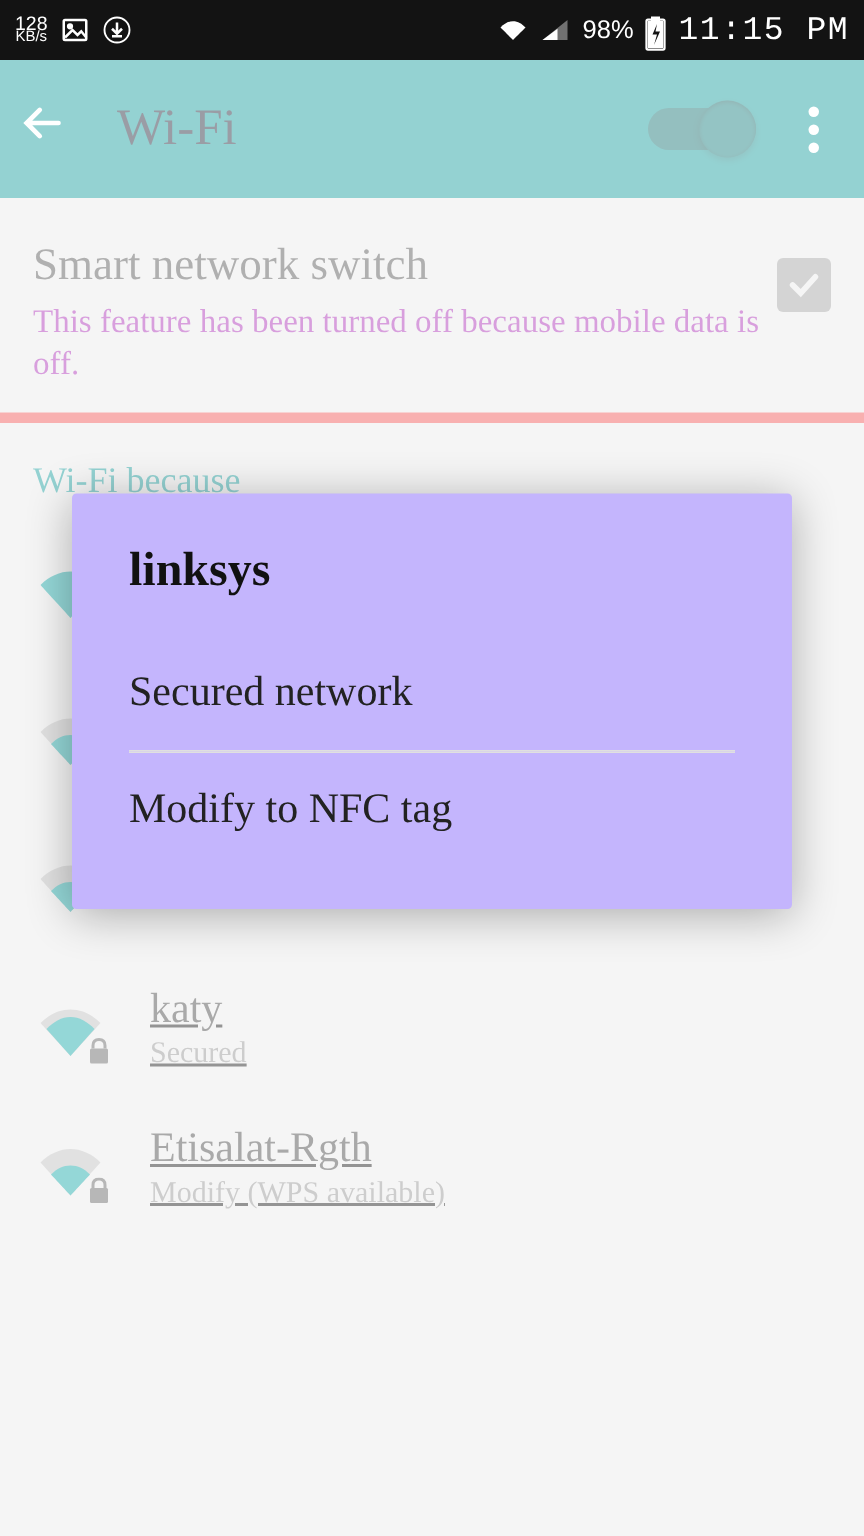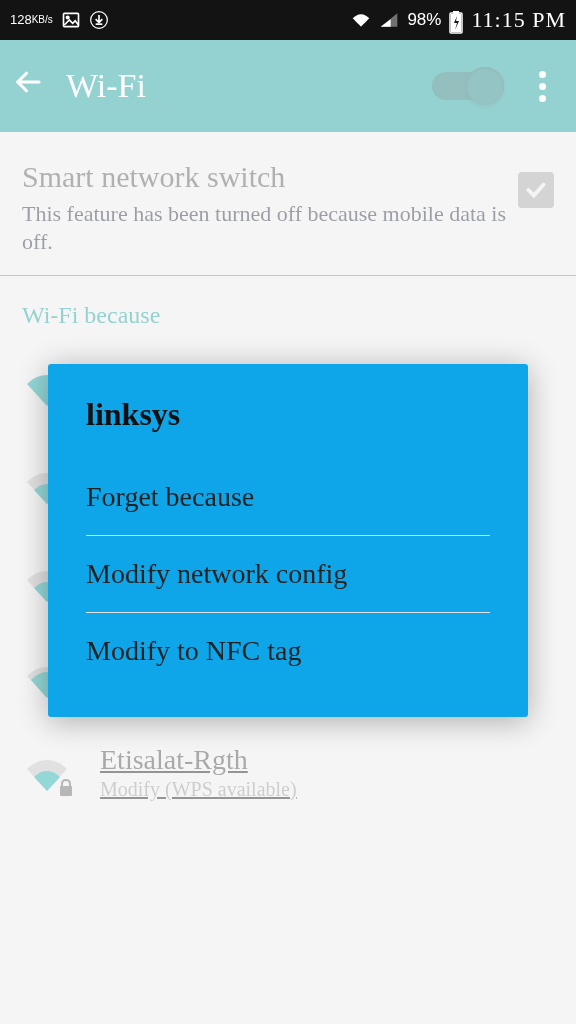--- a/index.html
+++ b/index.html
@@ -2,57 +2,57 @@
 <html><head>
 <meta charset="utf-8">
 <style>
   * { box-sizing: border-box; margin: 0; padding: 0; }
   html, body { width: 576px; height: 1024px; overflow: hidden; font-family: 'Comic Sans MS', 'Segoe Script', cursive; }
   body { background: #e8e8e8; position: relative; }
 
   
   .statusbar { height: 40px; background: #131313; color: #fff; display: flex; align-items: center; justify-content: space-between; padding: 0 10px; font-family: Arial, sans-serif; font-size: 16px; }
   .status-left { display: flex; align-items: center; gap: 8px; }
-  .kbs { display:flex; flex-direction:row; align-items:center; line-height:0.8; font-size:13px; }
+  .kbs { display:flex; flex-direction:column; align-items:center; line-height:0.8; font-size:13px; }
   .kbs .unit { font-size:10px;text-align:center; }
   .status-right { display:flex; align-items:center; gap:8px; }
-  .time { font-family: Liberation Serif, serif; font-size: 22px; letter-spacing:1px;}
+  .time { font-family: Liberation Mono, monospace; font-size: 22px; letter-spacing:1px;}
   .sicon { width:20px; height:20px; display:inline-block; }
 
   
   .appbar { height: 92px; background: #009494; display:flex; align-items:center; padding: 0 14px; gap: 18px; color:#fff; }
   .back { color:#fff; font-size: 32px; }
-  .appbar-title { color:#ffffff; font-size: 34px; flex:1; margin-left:4px; }
+  .appbar-title { color:#0f172a; font-size: 34px; flex:1; margin-left:16px; }
   .toggle { width:72px; height:28px; border-radius:14px; background:#006666; position:relative; display:flex; align-items:center; }
   .toggle .knob { width:38px; height:38px; border-radius:50%; background:#007373; position:absolute; right:0; top:-5px; box-shadow: 0 1px 3px rgba(0,0,0,0.3) inset, 0 2px 4px rgba(0,0,0,0.2);}
   .overflow { width:40px; display:flex; flex-direction:column; align-items:center; gap:5px; }
   .overflow .dot { width:7px; height:7px; border-radius:50%; background:#fff; }
 
   
   .content { background:#e8e8e8; }
-  .sns { padding: 28px 22px 20px 22px; display:flex; border-bottom:1px solid #ef4444; }
+  .sns { padding: 28px 22px 20px 22px; display:flex; border-bottom:7px solid #ef4444; }
   .sns-text { flex:1; }
   .sns-title { color:#444; font-size:30px; margin-bottom:6px; }
-  .sns-sub { color:#0f172a; font-size:22px; line-height:1.25; }
+  .sns-sub { color:#a21caf; font-size:22px; line-height:1.25; }
   .checkbox { width:36px; height:36px; background:#9a9a9a; border-radius:4px; display:flex; align-items:center; justify-content:center; margin-top:12px; }
   .checkbox svg { width:26px; height:26px; }
 
   .section-header { color:#009494; font-size:24px; padding: 26px 22px 10px 22px; }
 
   .network-list { }
   .network { display:flex; align-items:center; padding: 18px 22px; gap: 28px; text-decoration: underline; }
   .net-icon { width:50px; height:40px; flex-shrink:0; position:relative; }
   .net-info { }
   .net-name { color:#333; font-size:28px; }
   .net-status { color:#888; font-size:20px; margin-top:2px; }
   
   .dim { position:absolute; top:40px; left:0; right:0; bottom:0; background: rgba(255,255,255,0.58); }
 
   
-  .dialog { position:absolute; left:48px; right:48px; top:364px; background:#0ea5e9; border-radius:3px; box-shadow: 0 4px 30px rgba(0,0,0,0.3); padding: 32px 38px 28px 38px; }
+  .dialog { position:absolute; left:48px; right:48px; top:329px; background:#c4b5fd; border-radius:3px; box-shadow: 0 4px 30px rgba(0,0,0,0.3); padding: 32px 38px 28px 38px; }
   .dialog-title { font-size:32px; font-weight:bold; margin-bottom: 26px; color:#111; }
   .dialog-item { font-size:28px; color:#222; padding: 22px 0; }
   .dialog-sep { height:1px; background:#e0e0e0; }
 
   .lock-overlay { position:absolute; right:-2px; bottom:-4px; width:16px; height:18px; }
 </style>
 </head>
 <body>
 
 <div class="statusbar">
@@ -198,18 +198,17 @@
       </div>
     </div>
 
   </div>
 </div>
 
 <div class="dim"></div>
 
 <div class="dialog">
   <div class="dialog-title">linksys</div>
-  <div class="dialog-item">Forget because</div>
+  <div class="dialog-item">Secured network</div>
   <div class="dialog-sep"></div>
-  <div class="dialog-item">Modify network config</div>
   <div class="dialog-sep"></div>
   <div class="dialog-item">Modify to NFC tag</div>
 </div>
 
 </body></html>

